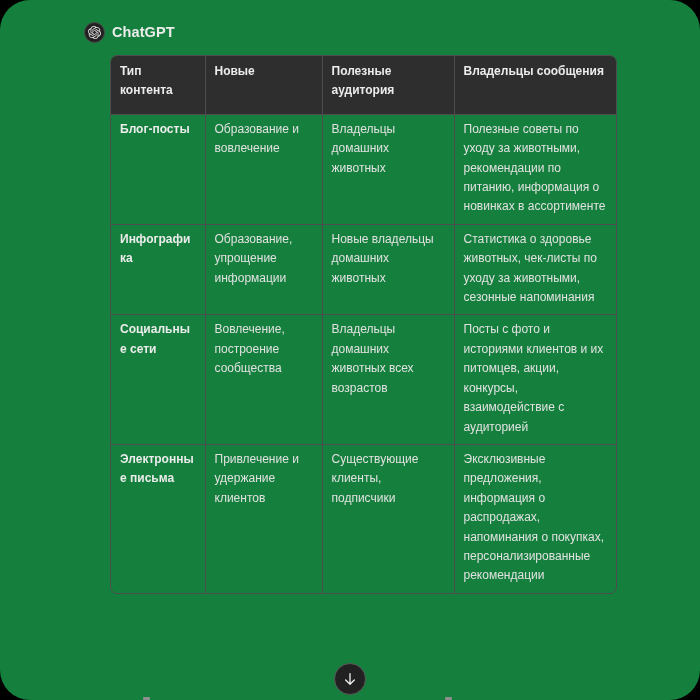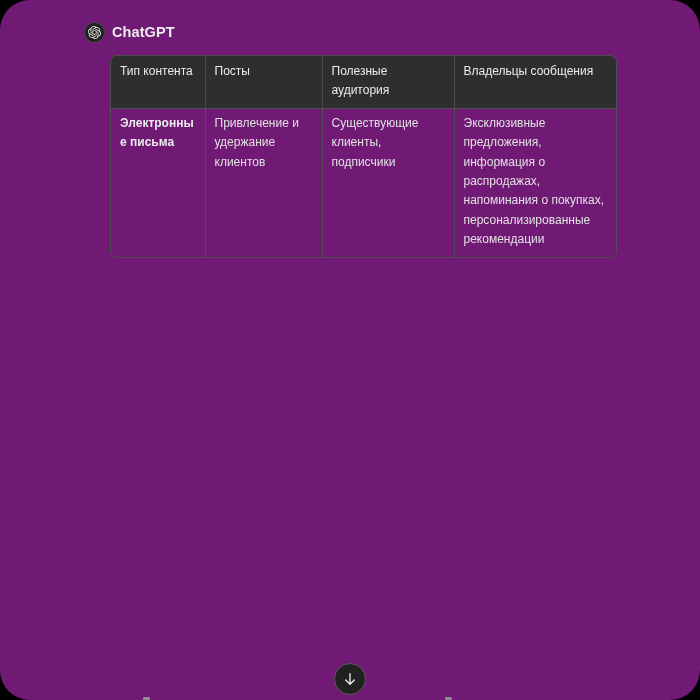--- a/index.html
+++ b/index.html
@@ -1,21 +1,21 @@
 <!DOCTYPE html>
 <html><head>
 <meta charset="utf-8">
 <style>
   * { margin: 0; padding: 0; box-sizing: border-box; }
   html, body { width: 700px; height: 700px; background: #000; overflow: hidden; }
   body { font-family: "Liberation Sans", "DejaVu Sans", sans-serif; }
 
   .surface {
     position: absolute; inset: 0;
-    background: #701a75;
+    background: #15803d;
     border-radius: 30px;
     overflow: hidden;
   }
 
   .message {
     position: absolute;
     left: 84px; top: 21px;
     width: 540px;
   }
 
@@ -72,22 +72,22 @@
     border-right: 1px solid #4d4d4d;
     border-bottom: 1px solid #4d4d4d;
     word-wrap: break-word;
   }
   th:last-child, td:last-child { border-right: none; }
   tbody tr:last-child td { border-bottom: none; }
 
   thead th {
     background: #2e2e2e;
     color: #ececec;
-    font-weight: 400;
-    padding-top: 6px; padding-bottom: 7px;
+    font-weight: 700;
+    padding-top: 6px; padding-bottom: 13px;
   }
 
   tbody td { color: #e1e1e1; }
   tbody td:first-child { font-weight: 700; color: #ececec; }
 
   .scroll-btn {
     position: absolute;
     left: 334px; top: 663px;
     width: 32px; height: 32px;
     border-radius: 50%;
@@ -131,26 +131,44 @@
       <table>
         <colgroup>
           <col style="width:94px">
             <col style="width:117px">
             <col style="width:132px">
             <col style="width:164px">
         </colgroup>
         <thead>
           <tr>
               <th>Тип контента</th>
-              <th>Посты</th>
+              <th>Новые</th>
               <th>Полезные аудитория</th>
               <th>Владельцы сообщения</th>
             </tr>
         </thead>
         <tbody>
+            <tr>
+              <td>Блог-посты</td>
+              <td>Образование и вовлечение</td>
+              <td>Владельцы домашних животных</td>
+              <td>Полезные советы по уходу за животными, рекомендации по питанию, информация о новинках в ассортименте</td>
+            </tr>
+            <tr>
+              <td>Инфографика</td>
+              <td>Образование, упрощение информации</td>
+              <td>Новые владельцы домашних животных</td>
+              <td>Статистика о здоровье животных, чек-листы по уходу за животными, сезонные напоминания</td>
+            </tr>
+            <tr>
+              <td>Социальные сети</td>
+              <td>Вовлечение, построение сообщества</td>
+              <td>Владельцы домашних животных всех возрастов</td>
+              <td>Посты с фото и историями клиентов и их питомцев, акции, конкурсы, взаимодействие с аудиторией</td>
+            </tr>
             <tr>
               <td>Электронные письма</td>
               <td>Привлечение и удержание клиентов</td>
               <td>Существующие клиенты, подписчики</td>
               <td>Эксклюзивные предложения, информация о распродажах, напоминания о покупках, персонализированные рекомендации</td>
             </tr>
           </tbody>
       </table>
     </div>
 

